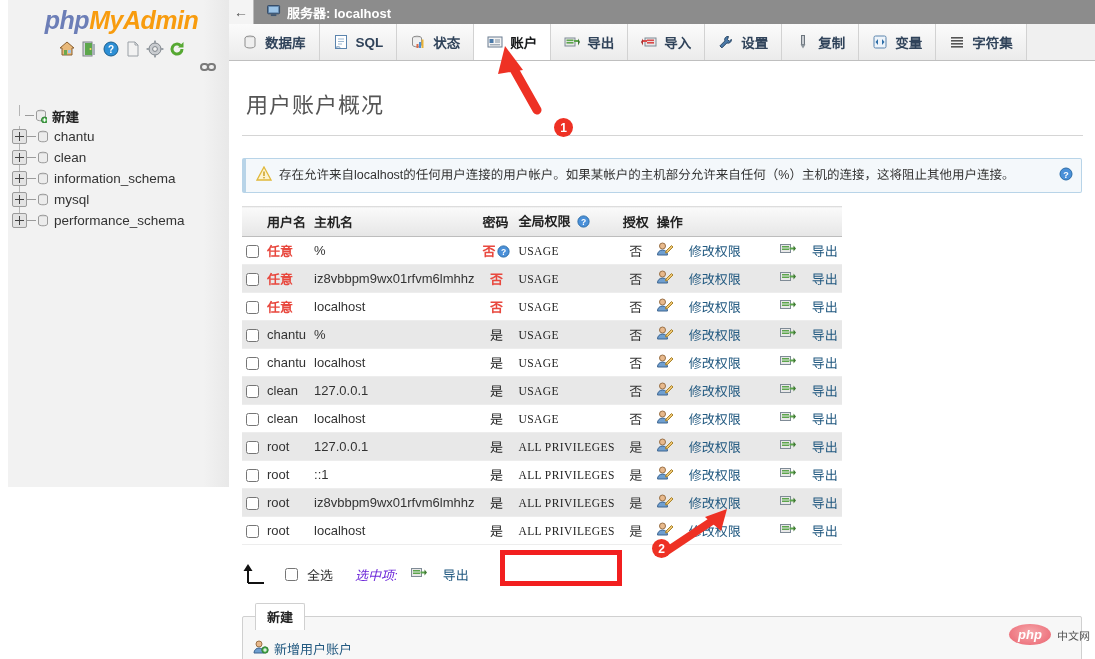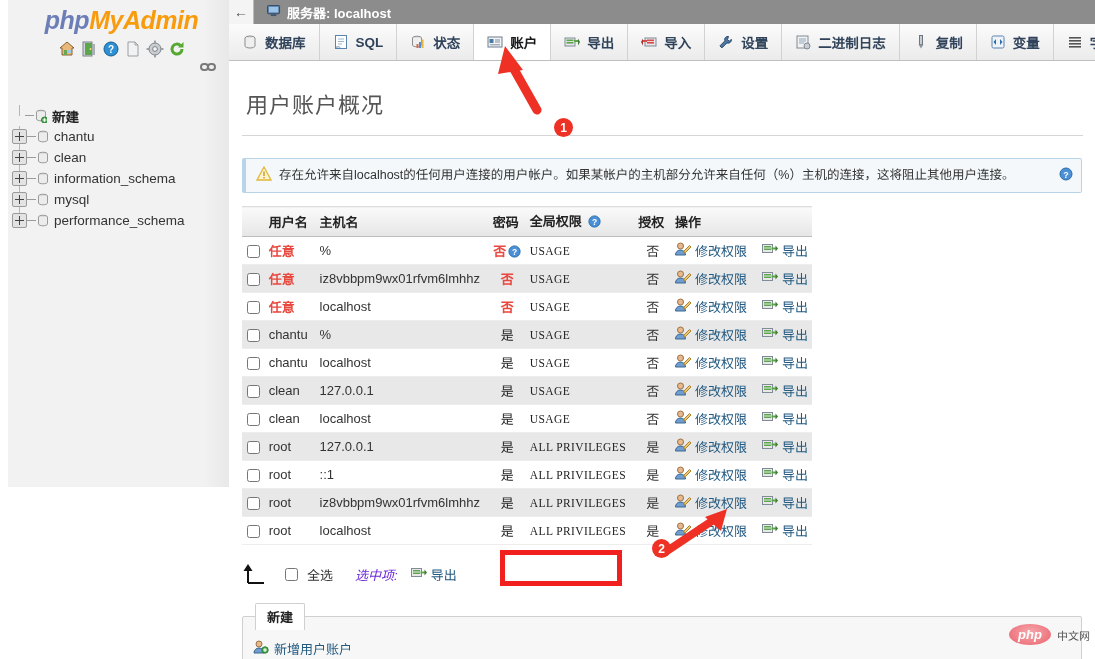--- a/index.html
+++ b/index.html
@@ -113,21 +113,21 @@
   .c-user{width:60px;}
   .c-host{width:186px;}
   .c-pass{width:34px;text-align:center;}
   .c-priv{width:120px;}
   .c-grant{width:40px;text-align:center;}
   .c-act{width:auto;}
   .anyuser{color:#e8483e;font-weight:bold;}
   .no{color:#e8483e;font-weight:bold;}
   .yes{color:#222;}
   .privtext{font-family:"Liberation Serif","DejaVu Serif",serif;font-size:11.5px;letter-spacing:0.4px;color:#222;}
-  .actwrap{display:flex;align-items:center;gap:4px;}
+  .actwrap{display:flex;align-items:center;gap:16px;}
   .actlink{color:#235a81;cursor:pointer;}
   .gap{width:7px;display:inline-block;}
   input[type=checkbox]{
     width:13px;height:13px;margin:0;vertical-align:middle;cursor:pointer;
   }
   #selrow{
     margin:5px 0 0 13px;display:flex;align-items:center;gap:9px;font-size:13px;height:26px;
   }
   #arrowup{width:34px;height:22px;position:relative;flex:0 0 auto;}
   #selrow .seltxt{font-style:italic;color:#6d28d9;margin-left:13px;}
@@ -411,34 +411,20 @@
 
     <div class="tab">
       <span class="ticon">
         <svg viewBox="0 0 16 16" width="16" height="16">
           <path d="M10.5 2.5a3.2 3.2 0 0 0-3.6 4.4l-5 5 2 2 5-5a3.2 3.2 0 0 0 4.4-3.6l-2 2-1.8-1.8z" fill="#4a79a8" stroke="#2d4a68"></path>
         </svg>
       </span>
       <span>设置</span>
     </div>
 
-    <div class="tab">
-      <span class="ticon">
-        <svg viewBox="0 0 16 16" width="16" height="16">
-          <rect x="2" y="2" width="11" height="12" fill="#f2f2f2" stroke="#7f8b96"></rect>
-          <g stroke="#8fa6bb">
-              <line x1="4" y1="5" x2="11" y2="5"></line>
-              <line x1="4" y1="7" x2="11" y2="7"></line>
-              <line x1="4" y1="9" x2="9" y2="9"></line>
-            </g>
-          <circle cx="12" cy="12" r="3" fill="#c9cdd2" stroke="#7f8b96"></circle>
-        </svg>
-      </span>
-      <span>二进制日志</span>
-    </div>
 
     <div class="tab">
       <span class="ticon">
         <svg viewBox="0 0 16 16" width="16" height="16">
           <rect x="6.5" y="1.5" width="3" height="9" fill="#c9cdd2" stroke="#6d767e"></rect>
           <polygon points="5.5,10.5 10.5,10.5 8,14.5" fill="#8d959c"></polygon>
         </svg>
       </span>
       <span>复制</span>
     </div>

